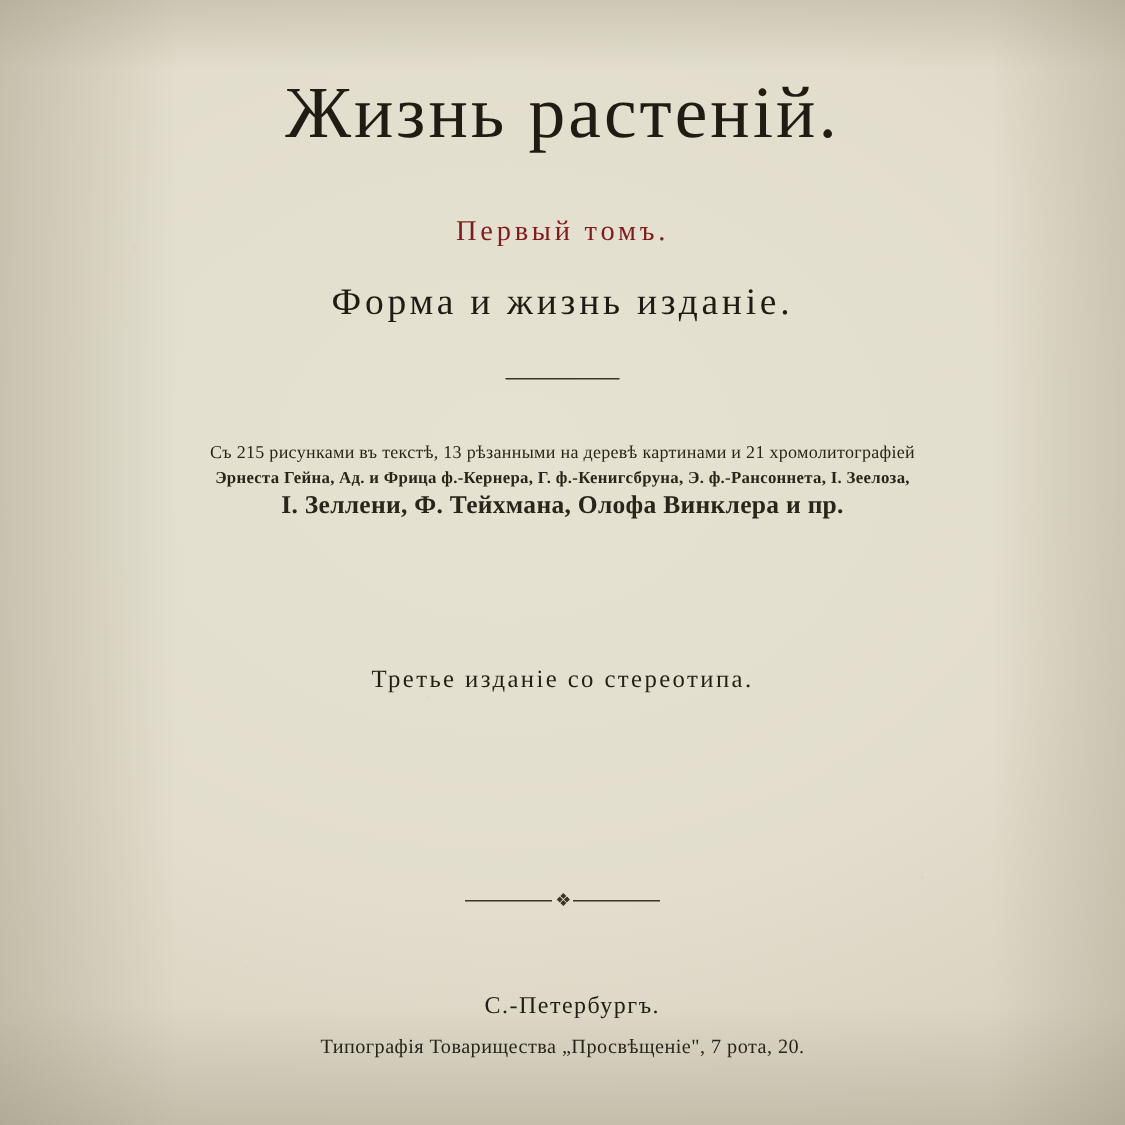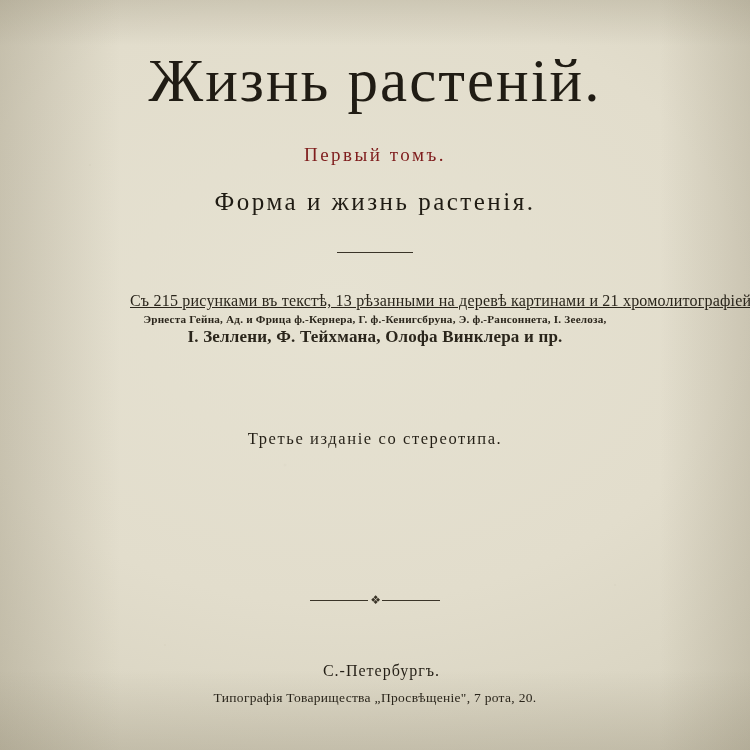--- a/index.html
+++ b/index.html
@@ -52,21 +52,21 @@
     top: 0; left: 0;
     width: 750px; height: 750px;
     text-align: center;
     color: #262218;
   }
 
   .main-title {
     position: absolute;
     top: 46px;
     left: 0; right: 0;
-    font-size: 61px;
+    font-size: 49px;
     letter-spacing: 2px;
     font-family: "Liberation Serif", serif;
     color: #201c14;
     white-space: nowrap;
   }
 
   .volume-line {
     position: absolute;
     top: 144px;
     left: 0; right: 0;
@@ -101,27 +101,27 @@
     padding: 0 130px;
     box-sizing: border-box;
   }
   .credits .line {
     font-size: 11.5px;
     letter-spacing: 0.2px;
     line-height: 18px;
     color: #2a251b;
     white-space: nowrap;
   }
-  .credits .line.l1 { font-size: 16px; text-decoration: underline; }
+  .credits .line.l1 { font-size: 12px; }
   .credits .line.l2 { font-weight: bold; font-size: 11.2px; text-align: center; }
   .credits .line.l3 { font-weight: bold; font-size: 17px; }
 
   .edition {
     position: absolute;
-    top: 429px;
+    top: 443px;
     left: 0; right: 0;
     font-size: 16.5px;
     letter-spacing: 1.6px;
     color: #241f16;
     font-family: Liberation Serif, serif;
   }
 
   .ornament {
     position: absolute;
     top: 592px;
@@ -197,21 +197,21 @@
   <div class="paper-shade-left"></div>
   <div class="paper-shade-right"></div>
   <div class="paper-shade-bottom"></div>
 
   <div class="content">
 
     <div class="main-title">Жизнь растеній.</div>
 
     <div class="volume-line">Первый томъ.</div>
 
-    <div class="subtitle">Форма и жизнь растенія.</div>
+    <div class="subtitle">Форма и жизнь изданіе.</div>
 
     <div class="rule"></div>
 
     <div class="credits">
       <div class="line l1">Съ 215 рисунками въ текстѣ, 13 рѣзанными на деревѣ картинами и 21 хромолитографіей</div>
       <div class="line l2">Эрнеста Гейна, Ад. и Фрица ф.-Кернера, Г. ф.-Кенигсбруна, Э. ф.-Рансоннета, I. Зеелоза,</div>
       <div class="line l3">I. Зеллени, Ф. Тейхмана, Олофа Винклера и пр.</div>
     </div>
 
     <div class="edition">Третье изданіе со стереотипа.</div>

